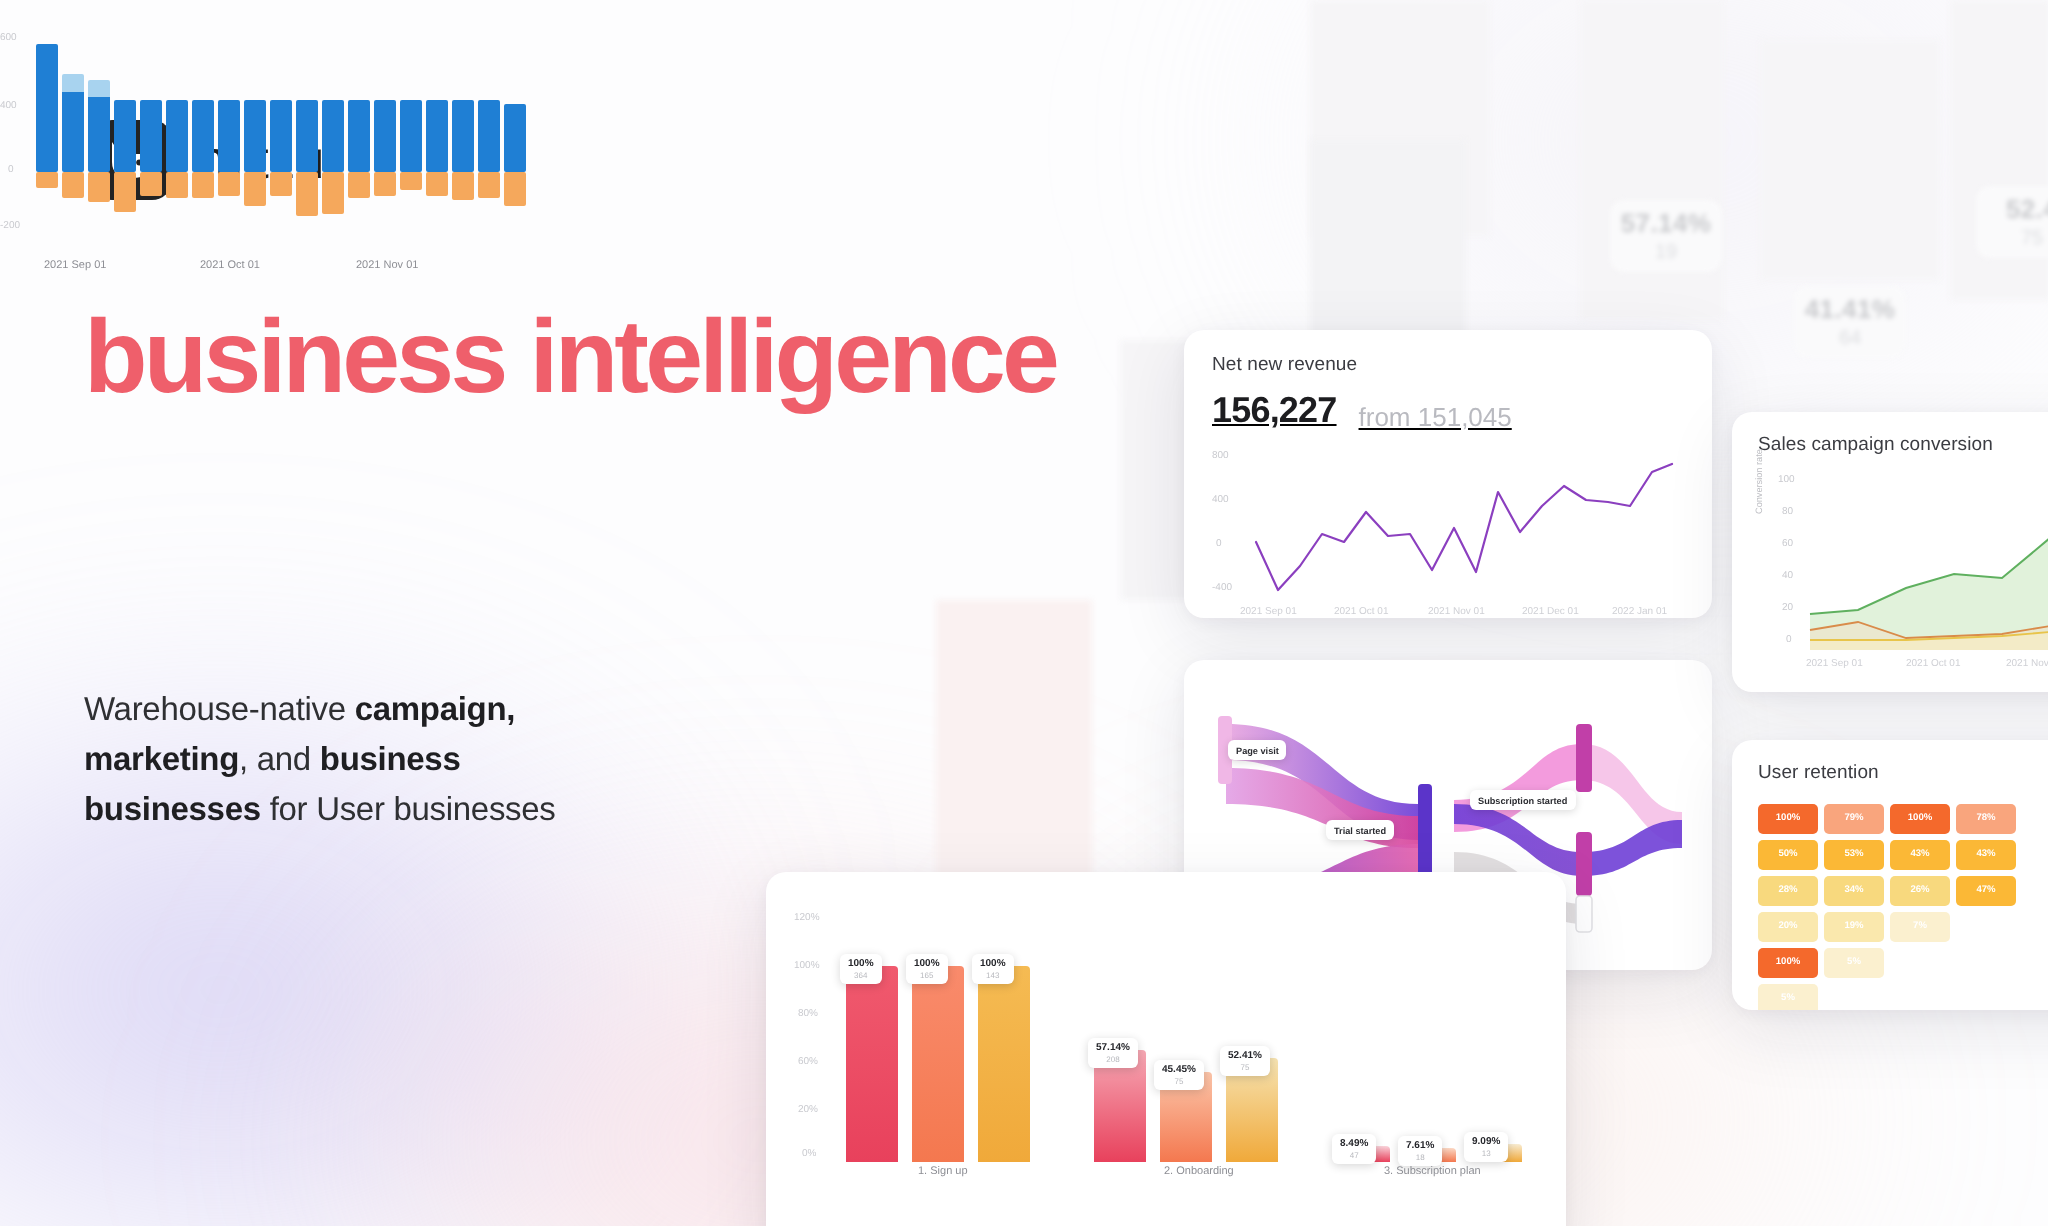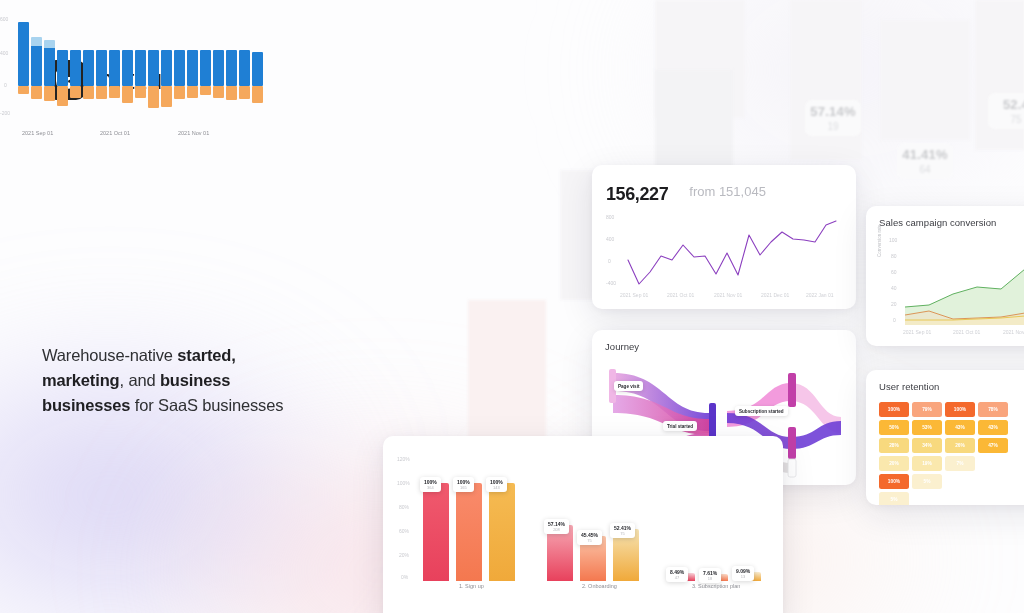--- a/index.html
+++ b/index.html
@@ -49,21 +49,21 @@
       font-size:16.5px; line-height:1.52; color:#2f3033; font-weight:400; letter-spacing:-.15px; }
   .subhead b { font-weight:700; color:#1f1f22; }
 
   
   .card { position:absolute; background:#fff; border-radius:10px;
       box-shadow: 0 10px 34px rgba(30,25,60,.10), 0 2px 8px rgba(30,25,60,.05); overflow:hidden; }
   .card-title { font-size:9.5px; color:#3b3c42; font-weight:500; letter-spacing:.05px; }
 
   
   #card-revenue { left:592px; top:165px; width:264px; height:144px; padding:12px 14px; }
-  .kpi-row { display:flex; align-items:flex-start; gap:21px; margin-top:7px; }
+  .kpi-row { display:flex; align-items:flex-end; gap:11px; margin-top:7px;text-decoration:underline; }
   .kpi-value { font-size:18px; font-weight:700; color:#1d1d20; letter-spacing:-.4px; }
   .kpi-sub { font-size:13px; color:#b9bac0; }
   .plotbox { position:relative; margin-top:7px; }
   .ytick { position:absolute; font-size:5px; color:#c9cacf; }
   .xtick { position:absolute; font-size:5px; color:#cfd0d5; white-space:nowrap; }
 
   
   #card-journey { left:592px; top:330px; width:264px; height:155px; padding:11px 13px; }
   .jlabel { position:absolute; background:#fff; border-radius:3px;
      box-shadow:0 1px 4px rgba(0,0,0,.14); font-size:4.6px; color:#2b2c31;
@@ -136,25 +136,27 @@
         <circle cx="16.6" cy="13.2" r="1.5" fill="#232323"></circle>
         <path d="M13 15.6 l-1.3 1.2 h2.6 Z" fill="#232323"></path>
         <path d="M13 17.1 v1.4" stroke="#232323" stroke-width="1"></path>
         <path d="M4.6 14.6 h3.2 M4.6 16.4 h3.2 M18.2 14.6 h3.2 M18.2 16.4 h3.2" stroke="#232323" stroke-width="0.9" stroke-linecap="round"></path>
       </svg>
     </div>
     <div class="brand-name">mitzu</div>
   </div>
 
   <h1 class="headline">
+    <span class="accent">business intelligence</span>
   </h1>
 
-  <p class="subhead" id="subhead"><span>Warehouse-native </span><b>started,</b><span> </span><b>marketing</b><span>, and </span><b>business</b><span> </span><b>businesses</b><span> for SaaS businesses</span></p>
+  <p class="subhead" id="subhead"><span>Warehouse-native </span><b>campaign,</b><span> </span><b>marketing</b><span>, and </span><b>business</b><span> </span><b>businesses</b><span> for User businesses</span></p>
 
   <div class="card" id="card-revenue">
+    <div class="card-title">Net new revenue</div>
     <div class="kpi-row">
       <span class="kpi-value">156,227</span>
       <span class="kpi-sub">from 151,045</span>
     </div>
     <div class="plotbox" style="height:88px;width:236px;">
       <span class="ytick" style="left:0;top:2px;">800</span>
       <span class="ytick" style="left:0;top:24px;">400</span>
       <span class="ytick" style="left:2px;top:46px;">0</span>
       <span class="ytick" style="left:0;top:68px;">-400</span>
       <svg width="212" height="78" viewBox="0 0 212 78" style="position:absolute;left:20px;top:0;">
@@ -162,21 +164,20 @@
       </svg>
       <span class="xtick" style="left:14px;top:80px;">2021 Sep 01</span>
       <span class="xtick" style="left:61px;top:80px;">2021 Oct 01</span>
       <span class="xtick" style="left:108px;top:80px;">2021 Nov 01</span>
       <span class="xtick" style="left:155px;top:80px;">2021 Dec 01</span>
       <span class="xtick" style="left:200px;top:80px;">2022 Jan 01</span>
     </div>
   </div>
 
   <div class="card" id="card-journey">
-    <div class="card-title">Journey</div>
     <div style="position:relative;margin-top:9px;width:238px;height:118px;">
       <svg width="238" height="118" viewBox="0 0 238 118">
         <defs>
           <linearGradient id="gA" x1="0" x2="1">
               <stop offset="0" stop-color="#e9a7e0"></stop>
               <stop offset="1" stop-color="#6f3fd6"></stop>
             </linearGradient>
           <linearGradient id="gB" x1="0" x2="1">
               <stop offset="0" stop-color="#e2a0e5"></stop>
               <stop offset="1" stop-color="#d8439b"></stop>

